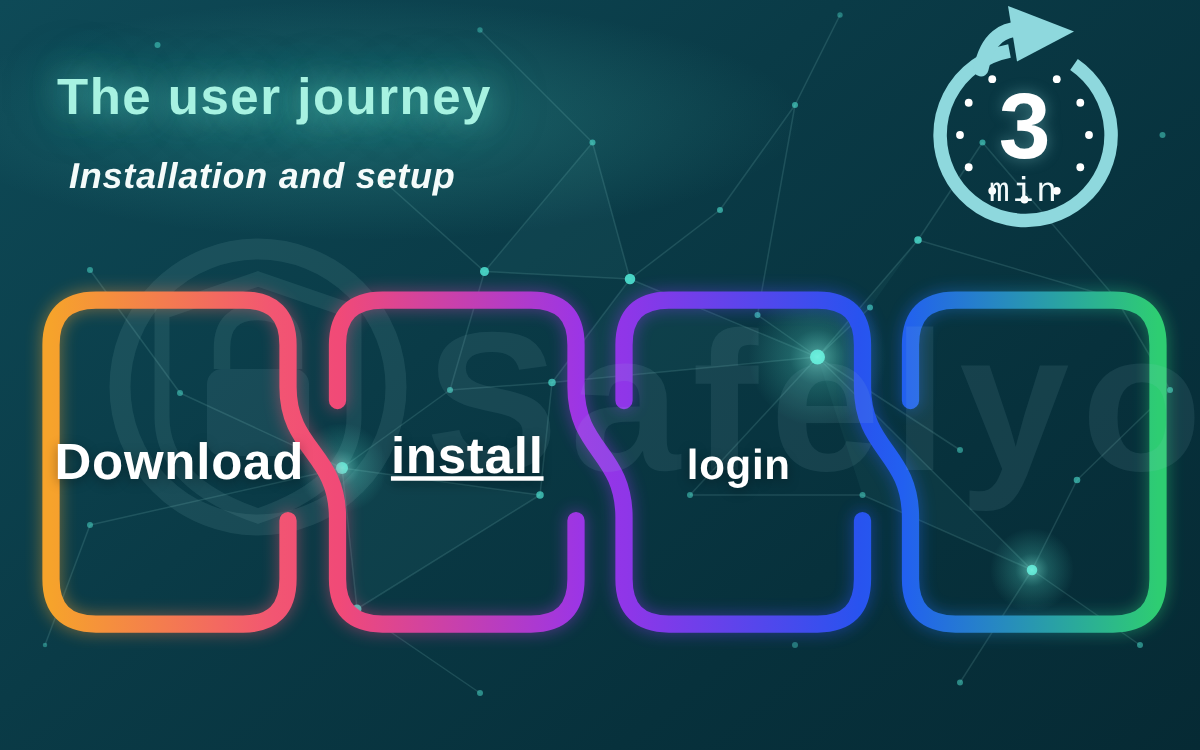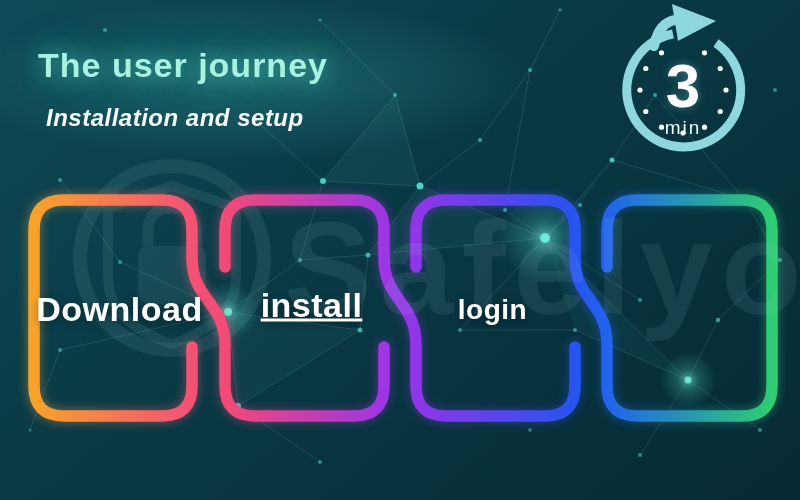--- a/index.html
+++ b/index.html
@@ -29,21 +29,21 @@
   .lbl-1{left:113px;top:309px;}
   .lbl-2{left:305px;top:305px;text-decoration:underline;}
   .lbl-3{left:486px;top:310px;font-size:28px;}
   .lbl-4{left:685px;top:301px;}
   .timer-value{
     position:absolute;left:683px;top:85px;transform:translate(-50%,-50%);
     color:#ffffff;font-weight:bold;font-size:62px;text-shadow:0 0 10px rgba(160,240,240,.35);
   }
   .timer-unit{
     position:absolute;left:683px;top:128px;transform:translate(-50%,-50%);
-    color:#f2fbfb;font-size:19px;letter-spacing:2px;font-weight:normal;
+    color:#f2fbfb;font-size:23px;letter-spacing:2px;font-weight:normal;font-family:Liberation Mono, monospace;
   }
   .watermark-text{
     position:absolute;left:284px;top:268px;transform:translateY(-50%);
     font-size:132px;font-weight:bold;letter-spacing:8px;
     color:rgba(155,205,212,.10);white-space:nowrap;
   }
 </style>
 </head>
 <body>
 

